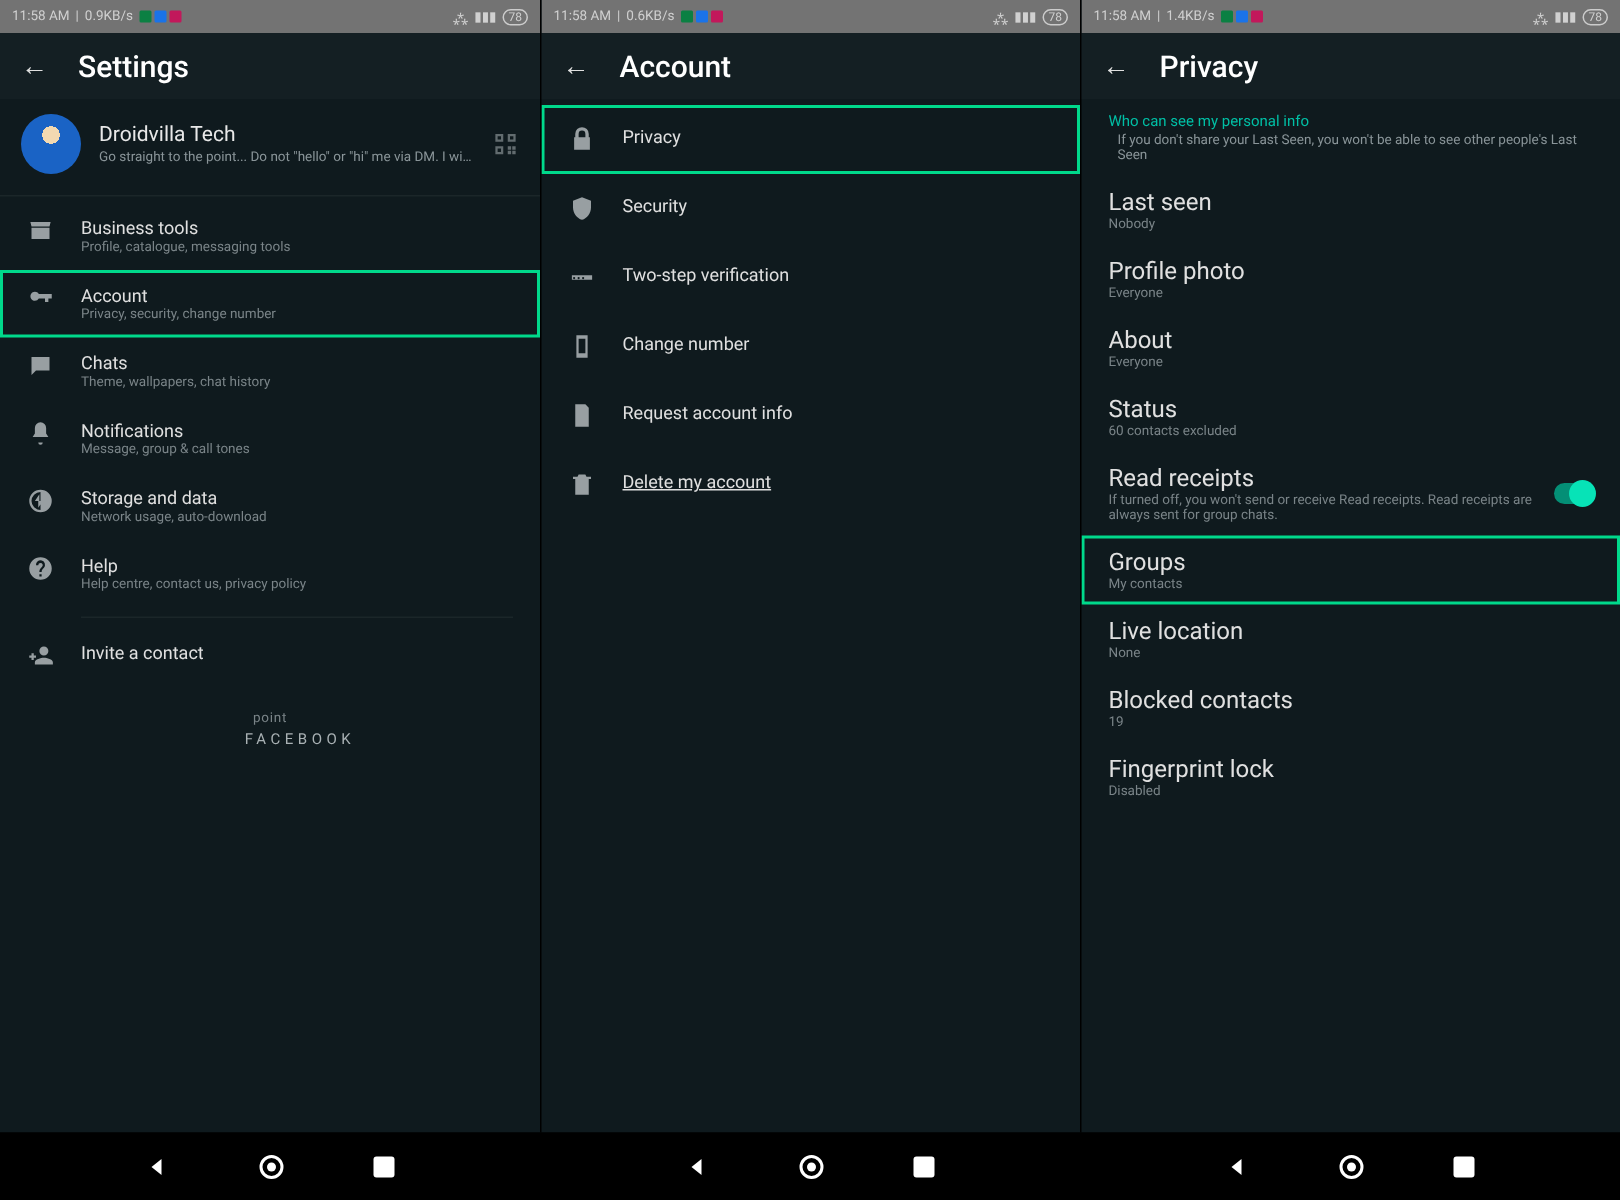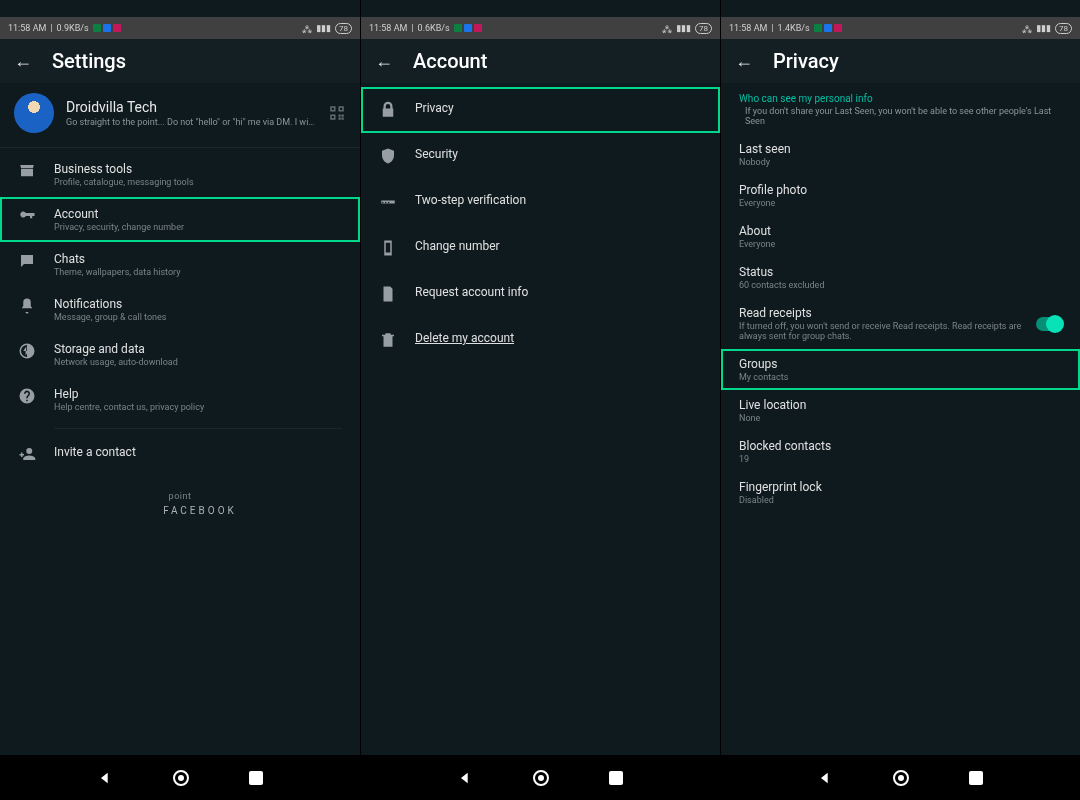--- a/index.html
+++ b/index.html
@@ -17,23 +17,23 @@
       width:360px; height:755px;
       background:#0f1a1e;
       position:relative;
       overflow:hidden;
     }
     .panel + .panel { border-left:1px solid #000; }
 
     
     .statusbar {
       height:22px;
-      background:#404040;
+      background:#737373;
       display:flex; align-items:center; justify-content:space-between;
-      padding:0 8px; font-size:9px; color:#d0d0d0;margin-top:17px;
+      padding:0 8px; font-size:9px; color:#d0d0d0;
     }
     .sb-left, .sb-right { display:flex; align-items:center; gap:4px; }
     .sb-dots { display:inline-flex; gap:2px; }
     .sb-dot { width:8px; height:8px; border-radius:1px; }
     .sb-dot.g { background:#0b8043; }
     .sb-dot.b { background:#1a73e8; }
     .sb-dot.p { background:#c2185b; }
     .sb-bat {
       display:inline-flex; align-items:center;
       border:1px solid #ccc; border-radius:6px; padding:0 3px; font-size:8px;
@@ -91,21 +91,21 @@
     
     .section-label {
       font-size:10px; color:#00bfa5;
       padding:10px 18px 0;
     }
     .section-hint {
       font-size:9px; color:#8a9599;
       padding:2px 24px 8px;
     }
     .p3-item { padding:8px 18px; }
-    .p3-title { font-size:12px; color:#e0e0e0; }
+    .p3-title { font-size:16px; color:#e0e0e0; }
     .p3-sub   { font-size:9px; color:#7a8488; margin-top:1px; }
     .p3-row { display:flex; align-items:center;justify-content:space-between; }
     .p3-row .p3-texts { flex:1; }
     .toggle {
       width:26px; height:14px; border-radius:7px; background:#048f76;
       position:relative; flex-shrink:0;
     }
     .toggle::after {
       content:""; position:absolute; right:-2px; top:-2px;
       width:18px; height:18px; border-radius:50%; background:#07e3b7;
@@ -248,21 +248,21 @@
           </div>
         </div>
         <div class="item">
           <div class="item-icon">
             <svg viewBox="0 0 24 24">
               <use href="#i-chat"></use>
             </svg>
           </div>
           <div class="item-text">
             <div class="item-title">Chats</div>
-            <div class="item-sub">Theme, wallpapers, data history</div>
+            <div class="item-sub">Theme, wallpapers, chat history</div>
           </div>
         </div>
         <div class="item">
           <div class="item-icon">
             <svg viewBox="0 0 24 24">
               <use href="#i-bell"></use>
             </svg>
           </div>
           <div class="item-text">
             <div class="item-title">Notifications</div>

